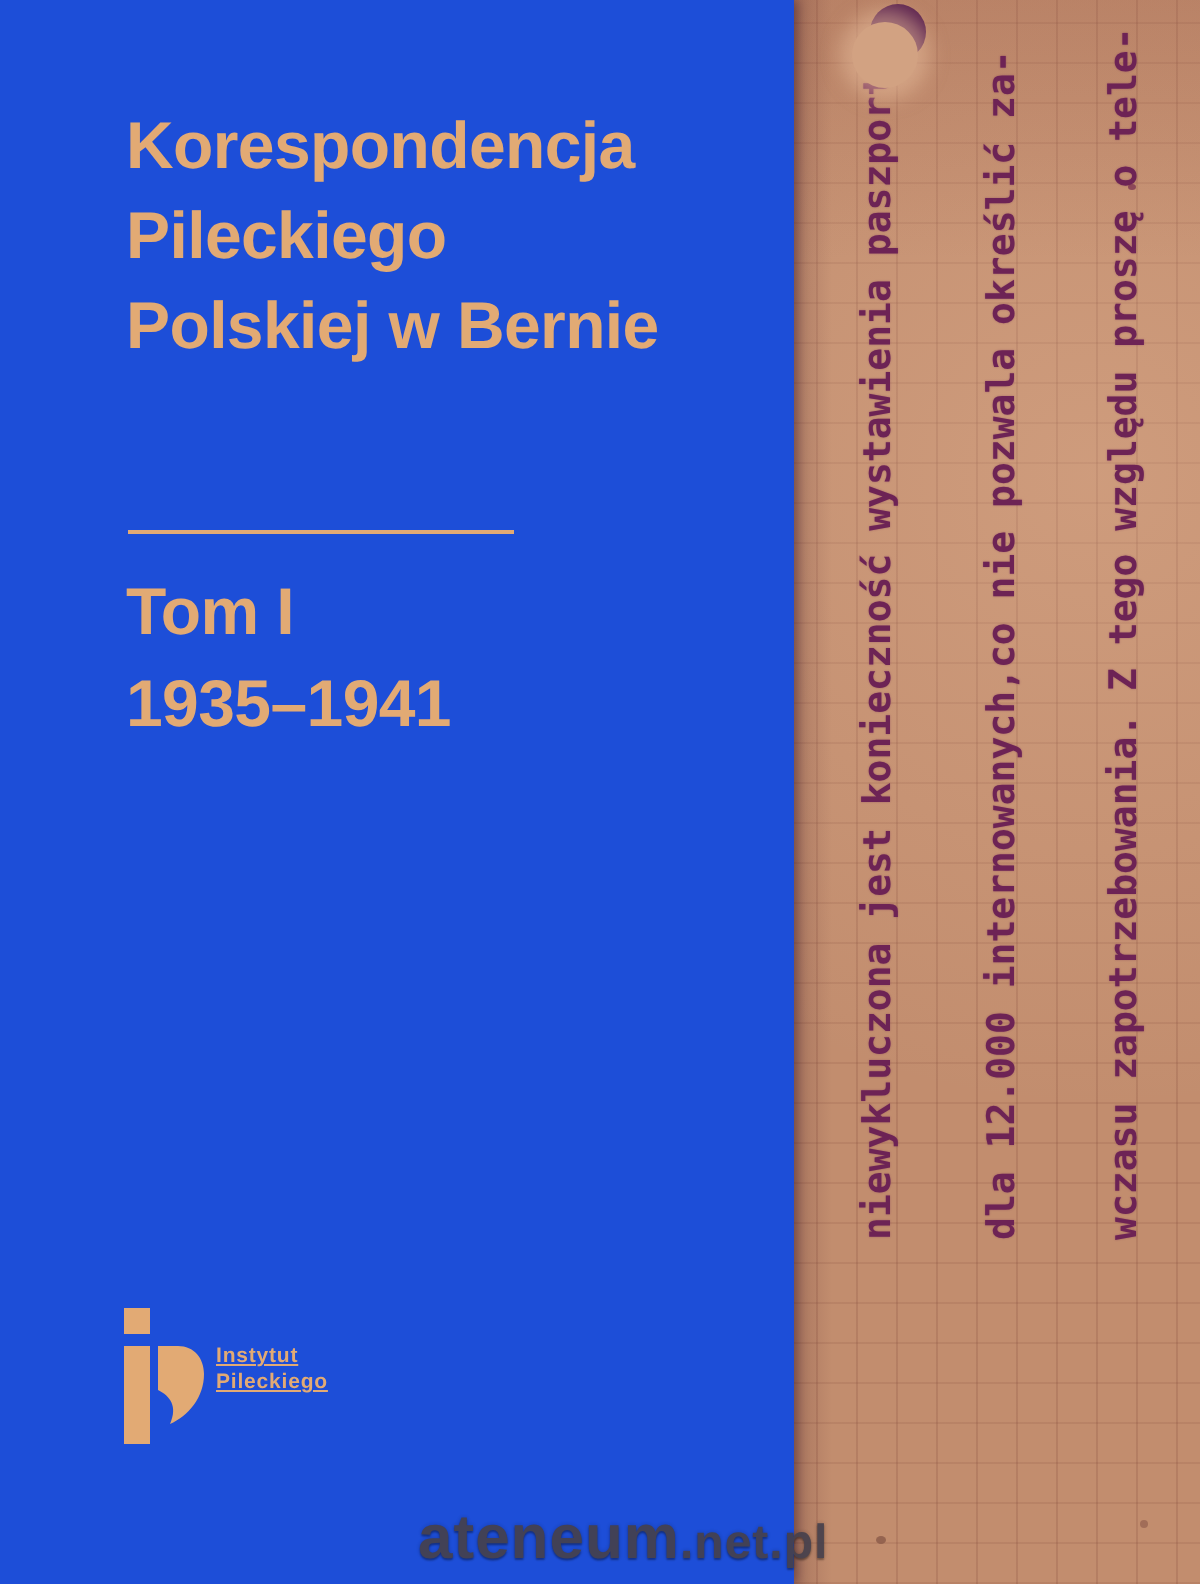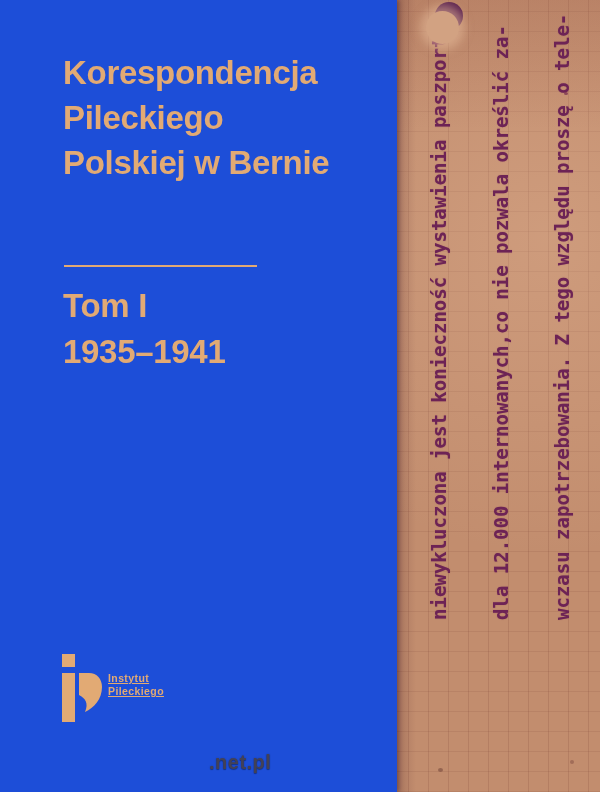--- a/index.html
+++ b/index.html
@@ -61,21 +61,21 @@
     font-size:10.5px;line-height:13px;font-weight:700;letter-spacing:0.4px;text-decoration:underline;}
 
   
   .watermark{
     position:absolute;left:209px;top:751px;z-index:6;
     display:flex;align-items:baseline;
     color:#46404c;opacity:0.92;font-weight:700;letter-spacing:0.5px;
     text-shadow:0 1px 1px rgba(0,0,0,0.35), 0 0 2px rgba(20,15,25,0.25);
   }
   .wm-main{font-size:31px;}
-  .wm-tld{font-size:20px;}
+  .wm-tld{font-size:24px;}
 </style>
 </head>
 <body>
 
 <div class="cover">
 
   <div class="paper">
     <div class="doc-rotated">
       <div class="doc-text">
         <div class="doc-line">niewykluczona jest konieczność wystawienia paszportów</div>
@@ -120,16 +120,17 @@
         </svg>
       </div>
       <div class="publisher-name">
         <div>Instytut</div>
         <div>Pileckiego</div>
       </div>
     </div>
   </div>
 
   <div class="watermark">
+    <span class="wm-main">ateneum</span>
     <span class="wm-tld">.net.pl</span>
   </div>
 
 </div>
 
 </body></html>

